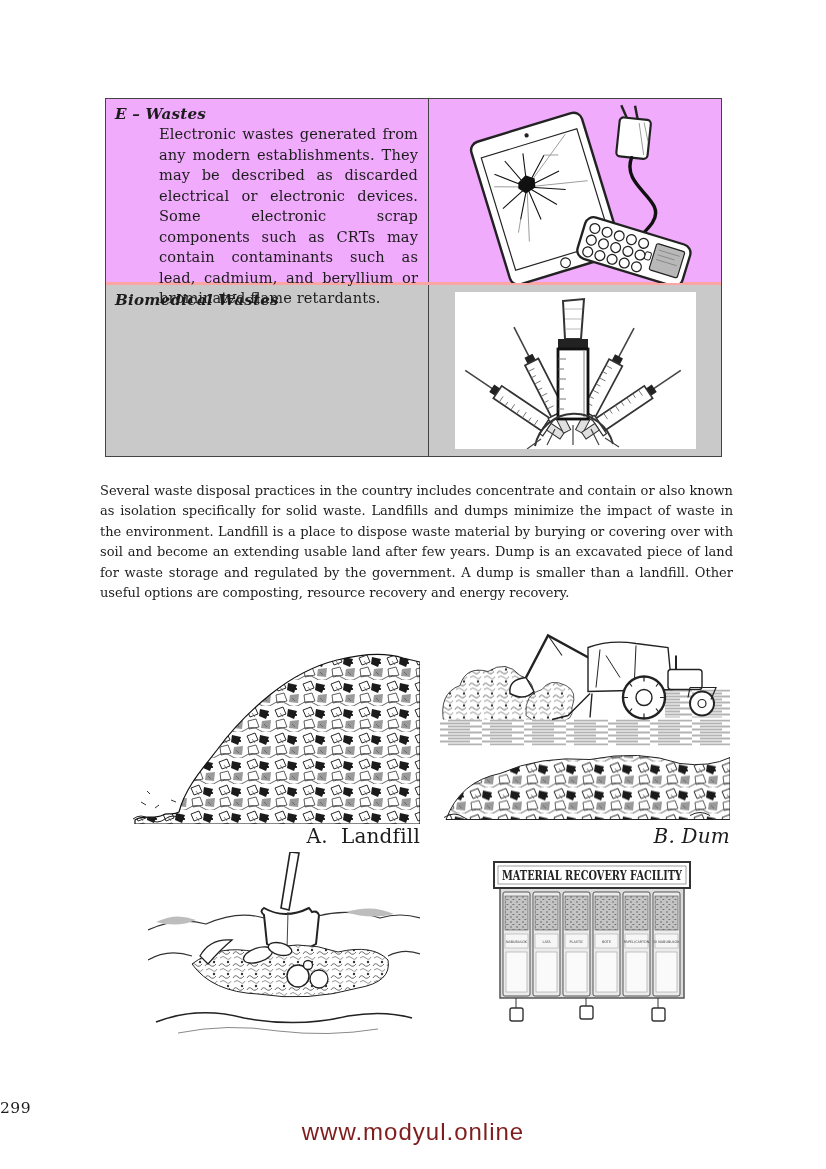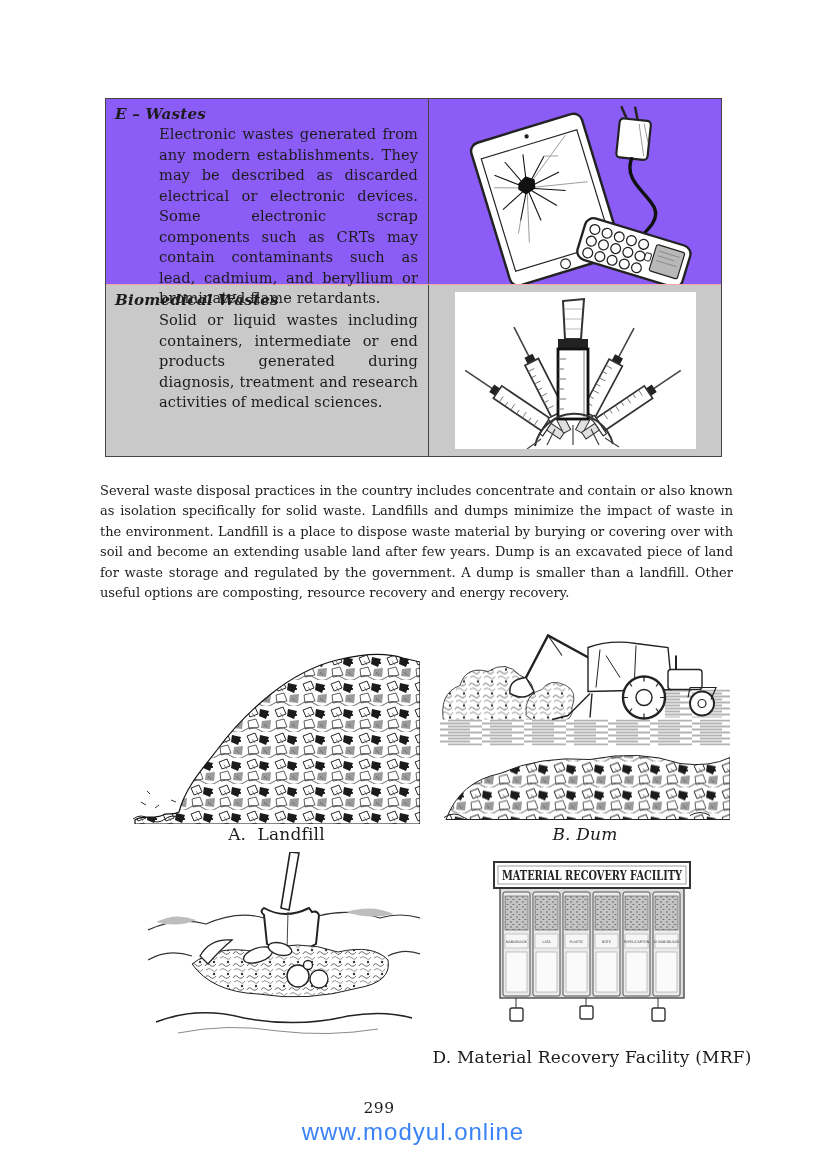--- a/index.html
+++ b/index.html
@@ -3,44 +3,44 @@
 <meta charset="utf-8">
 <style>
   html,body{margin:0;padding:0;background:#ffffff;}
   .page{
     position:relative;width:826px;height:1169px;background:#fff;overflow:hidden;
     font-family:"DejaVu Serif","Liberation Serif",serif;color:#1c1c1c;
   }
   
   .wtable{position:absolute;left:105px;top:98px;width:617px;border:1px solid #444;box-sizing:border-box;}
   .trow{display:flex;box-sizing:border-box;}
-  .trow.r1{height:186px;border-bottom:1px solid #fca5a5;background:#8b5cf6;}
+  .trow.r1{height:186px;border-bottom:3px solid #fca5a5;background:#f0abfc;}
   .trow.r2{height:171px;background:#c9c9c9;}
   .tcell-text{width:323px;box-sizing:border-box;border-right:1px solid #444;padding:5px 10px 4px 9px;}
   .tcell-img{width:292px;box-sizing:border-box;display:flex;align-items:center;justify-content:center;}
   .cell-title{font-weight:bold;font-style:italic;font-size:15.2px;line-height:20px;letter-spacing:.2px;}
   .cell-desc{font-size:14.6px;line-height:20.5px;text-align:justify;letter-spacing:.1px;margin-left:44px;}
   .syr-frame{background:#fff;width:241px;height:157px;display:flex;align-items:center;justify-content:center;}
   
   .para{position:absolute;left:100px;top:481px;width:633px;font-size:13px;line-height:20.4px;text-align:justify;}
   
   .figimg{position:absolute;}
   .fig-a{left:133px;top:628px;width:287px;height:196px;}
   .fig-b{left:440px;top:631px;width:290px;height:189px;}
   .fig-c{left:148px;top:852px;width:272px;height:188px;}
   .fig-d{left:484px;top:856px;width:216px;height:172px;}
-  .caption{position:absolute;font-size:17px;text-align:center;white-space:pre-wrap;letter-spacing:.2px;}
+  .caption{position:absolute;font-size:20px;text-align:right;white-space:pre-wrap;letter-spacing:.2px;}
   .cap-a{left:133px;width:287px;top:824px;}
   .cap-b{left:440px;width:290px;top:824px;font-style:italic;}
   .cap-c{left:148px;width:272px;top:1047px;}
   .cap-d{left:426px;width:332px;top:1047px;}
   
-  .pagenum{position:absolute;left:0;top:1099px;width:758px;text-align:center;font-size:15.5px;letter-spacing:.5px;}
+  .pagenum{position:absolute;left:0;top:1099px;width:758px;text-align:left;font-size:15.5px;letter-spacing:.5px;}
   .watermark{position:absolute;left:0;top:1118px;width:826px;text-align:center;
-    font-family:"Liberation Sans","DejaVu Sans",sans-serif;font-size:24px;color:#3b82f6;letter-spacing:1px;}
+    font-family:"Liberation Sans","DejaVu Sans",sans-serif;font-size:24px;color:#7f1d1d;letter-spacing:1px;}
   svg{display:block;}
 </style>
 </head>
 <body>
 
 <div class="page">
 
   <div class="wtable">
     <div class="trow r1">
       <div class="tcell-text">
@@ -95,21 +95,20 @@
             </g>
             <rect x="68" y="18" width="6" height="8" rx="2" fill="#fff" stroke="#222" stroke-width="1"></rect>
           </g>
         </svg>
       </div>
     </div>
 
     <div class="trow r2">
       <div class="tcell-text">
         <div class="cell-title">Biomedical Wastes</div>
-        <div class="cell-desc">Solid or liquid wastes including containers, intermediate or end products generated during diagnosis, treatment and research activities of medical sciences.</div>
       </div>
       <div class="tcell-img">
         <div class="syr-frame">
           <svg width="240" height="156" viewBox="0 0 240 156">
             <defs>
               <g id="syr">
                 <path d="M0 -130 L0 -96" stroke="#444" stroke-width="1.6"></path>
                 <rect x="-4.5" y="-98" width="9" height="7" fill="#222"></rect>
                 <rect x="-7.5" y="-91" width="15" height="58" fill="#fff" stroke="#333" stroke-width="1.7"></rect>
                 <path d="M-7.5 -84 h7 M-7.5 -77 h5 M-7.5 -70 h7 M-7.5 -63 h5 M-7.5 -56 h7 M-7.5 -49 h5 M-7.5 -42 h7" stroke="#666" stroke-width="0.8" fill="none"></path>
@@ -279,17 +278,16 @@
         <rect x="3" y="96" width="21" height="40" fill="#fafafa" stroke="#aaa" stroke-width="0.7"></rect>
       </g>
     </g>
     <g stroke="#333" fill="#fff" stroke-width="1.4">
       <path d="M32 142 v10 M102 142 v8 M174 142 v10" fill="none" stroke-width="1"></path>
       <rect x="26" y="152" width="13" height="13" rx="2"></rect>
       <rect x="96" y="150" width="13" height="13" rx="2"></rect>
       <rect x="168" y="152" width="13" height="13" rx="2"></rect>
     </g>
   </svg>
-  <div class="caption cap-d">D. Material Recovery Facility (MRF)</div>
 
   <div class="pagenum">299</div>
   <div class="watermark">www.modyul.online</div>
 </div>
 
 </body></html>

